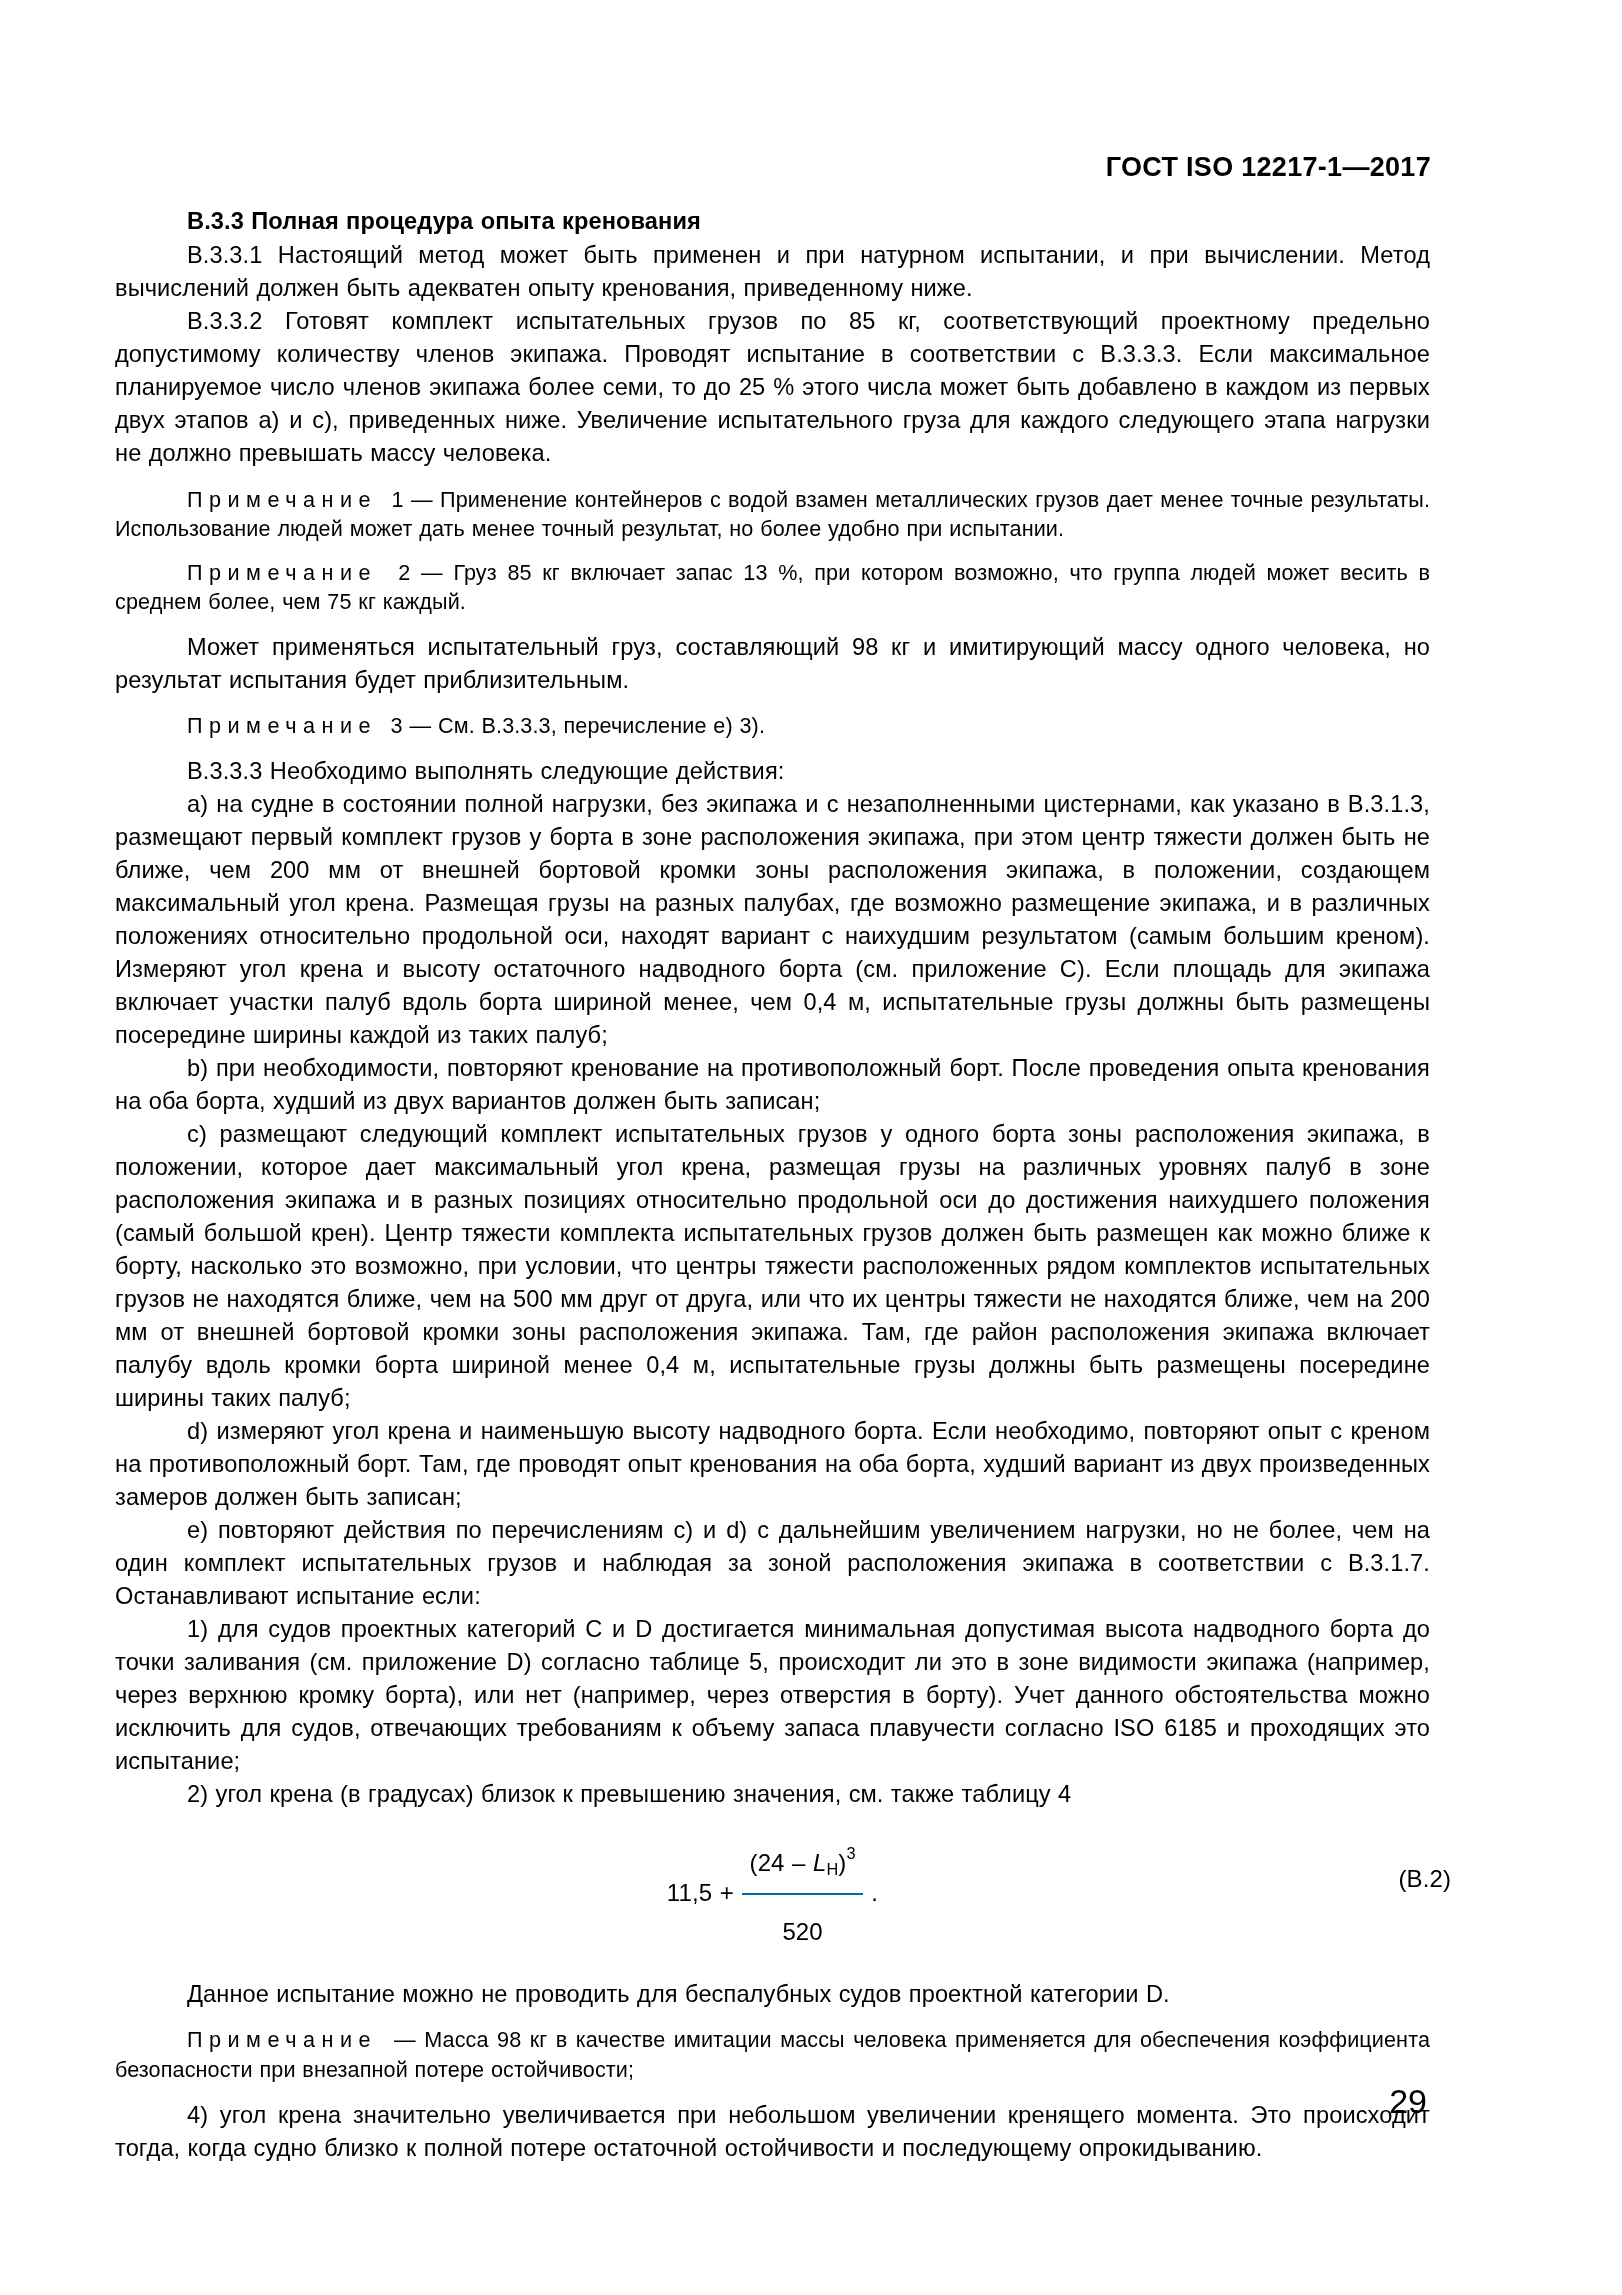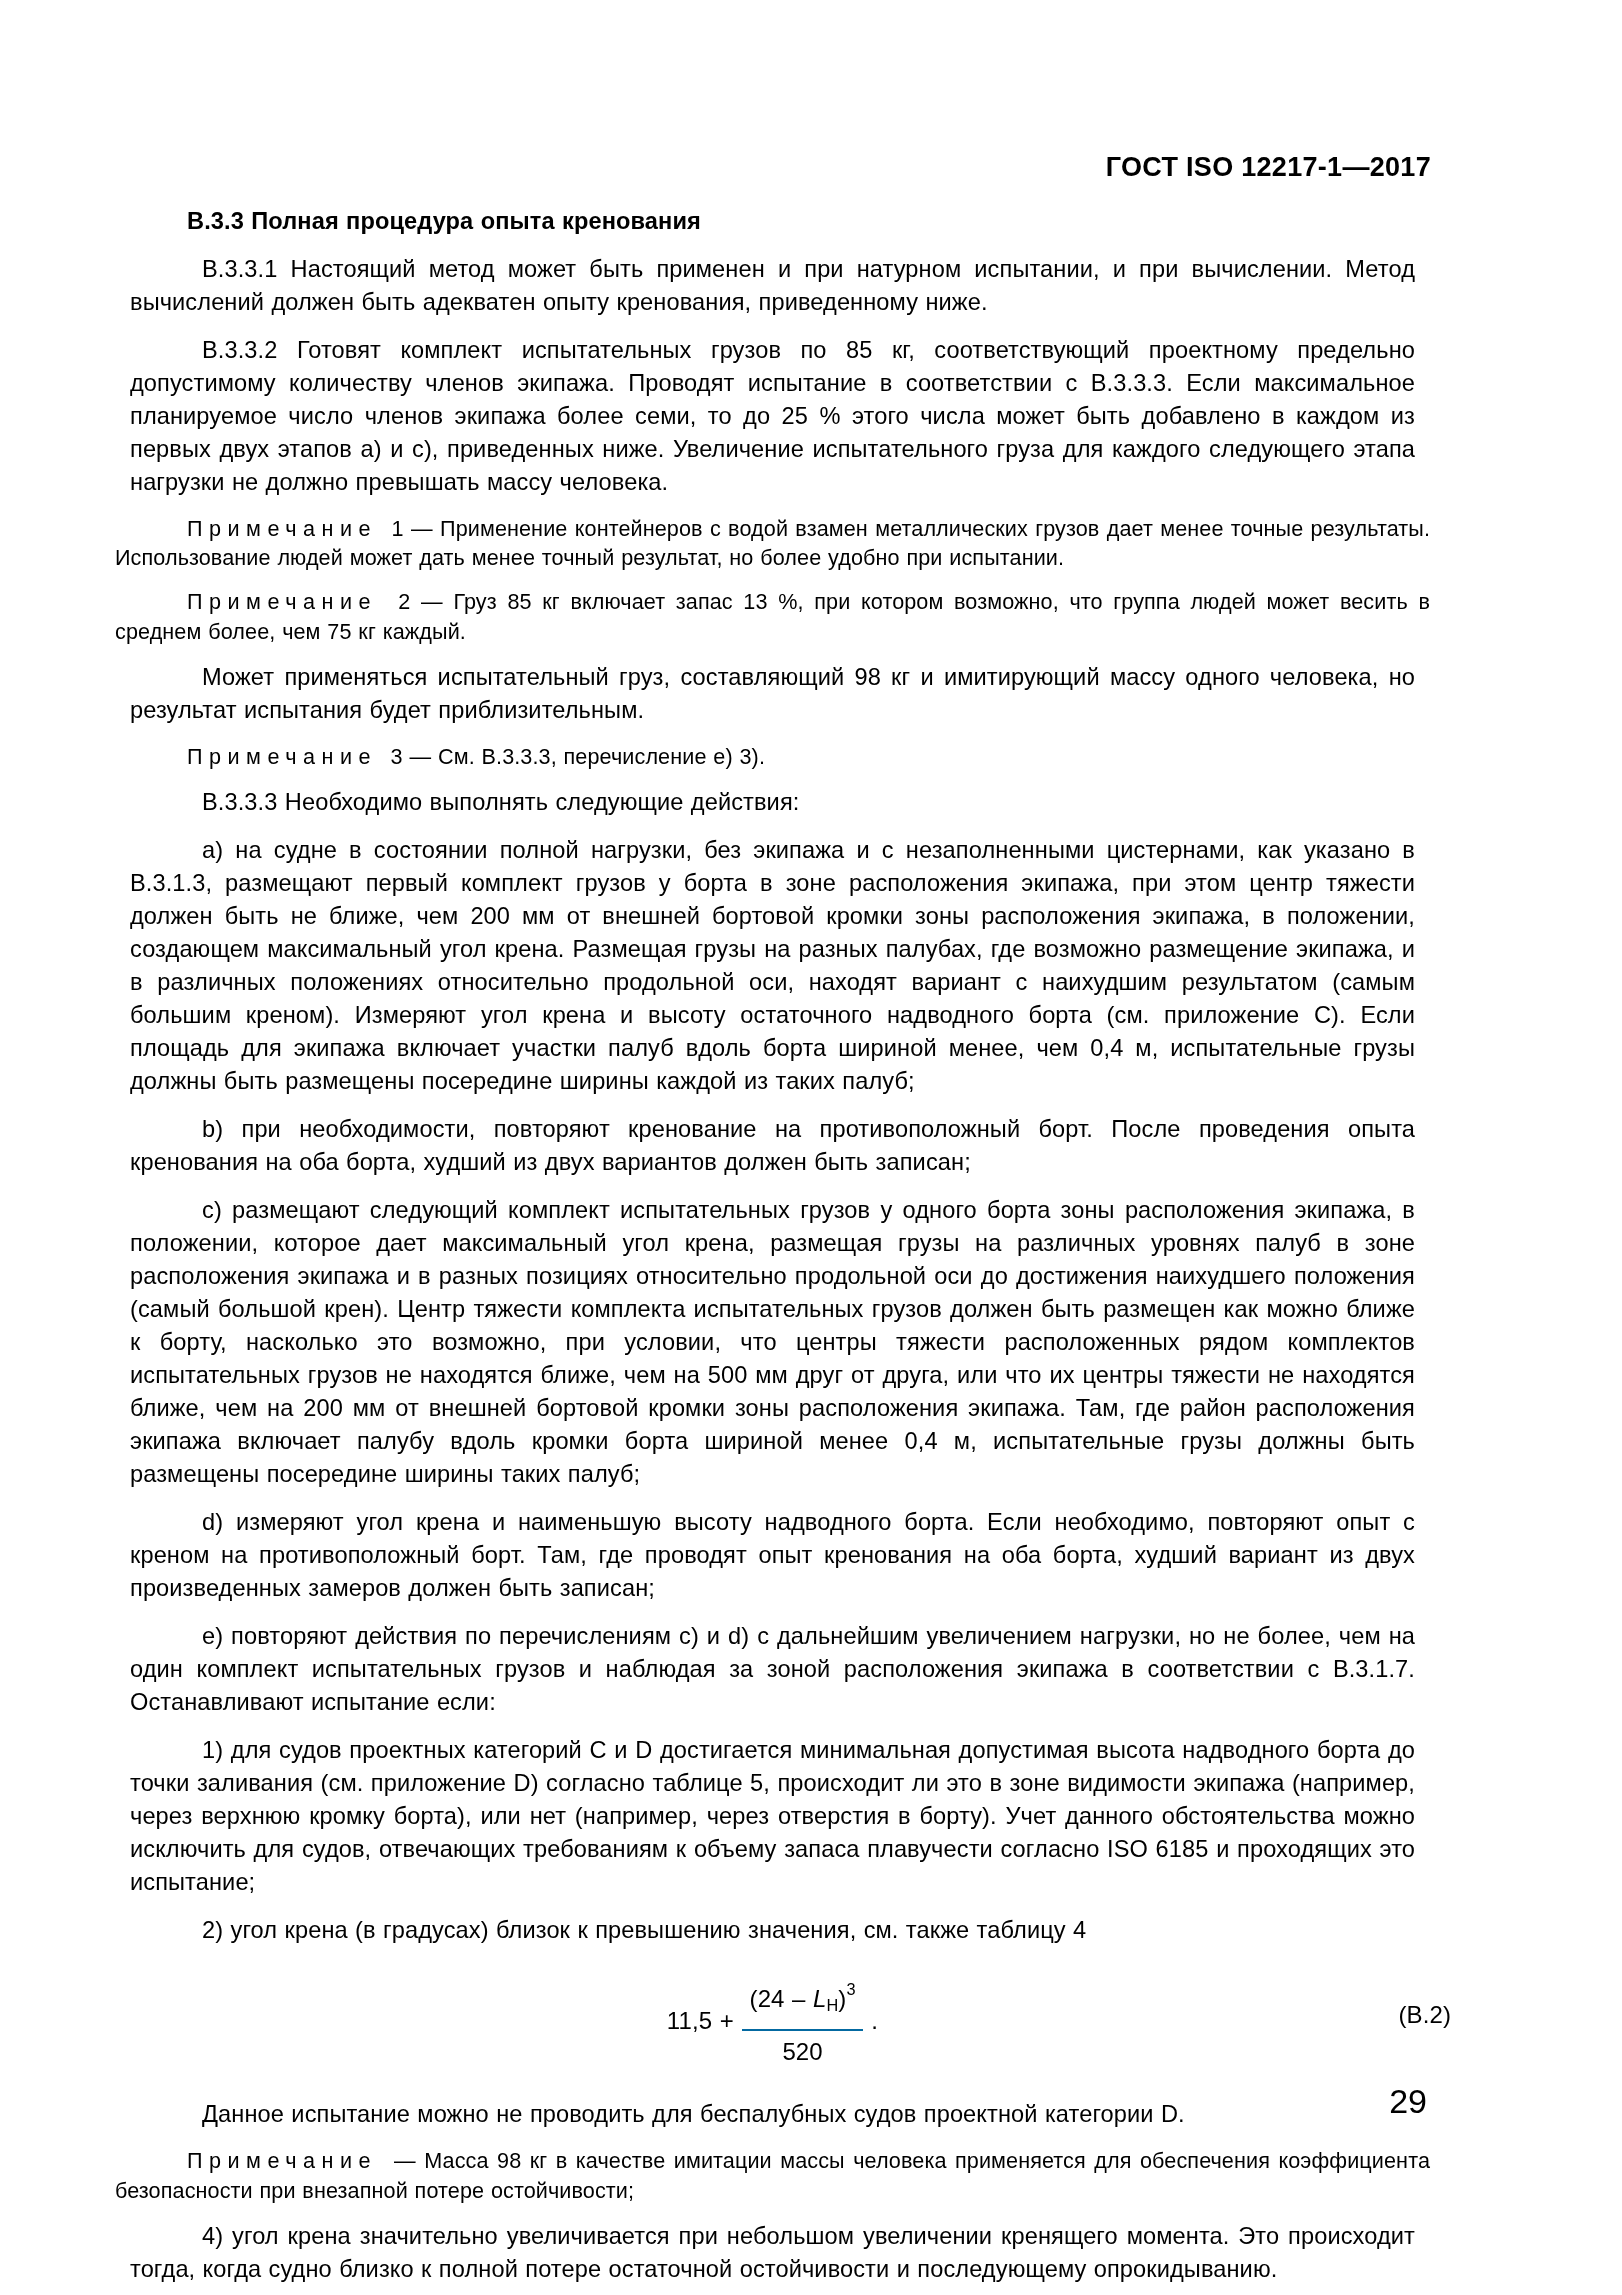--- a/index.html
+++ b/index.html
@@ -26,21 +26,21 @@
     left: 115px;
     top: 205px;
     width: 1315px;
     font-size: 23.6px;
     line-height: 33px;
     text-align: justify;
     letter-spacing: 0.1px;
     word-spacing: 0.7px;
   }
   .para {
-    margin: 15px;
+    margin: 0;
     text-indent: 72px;
   }
   .heading {
     margin: 0 0 1.3px 0;
     text-indent: 72px;
     font-weight: bold;
   }
   .note {
     margin: 14.4px 0;
     font-size: 21.6px;
@@ -65,21 +65,21 @@
     text-align: center;
     vertical-align: middle;
   }
   .frac .num {
     display: block;
     border-bottom: 2px solid #0369a1;
     padding: 0 7.9px 6.5px 7.9px;
   }
   .frac .den {
     display: block;
-    padding-top: 4px;
+    padding-top: 20px;
   }
   .mvar { font-style: italic; }
   .msub { font-size: 0.68em; vertical-align: -0.25em; }
   .msup { font-size: 0.68em; vertical-align: 0.75em; }
   .formula-label {
     position: absolute;
     right: -21px;
     top: 25px;
     font-size: 24px;
   }

